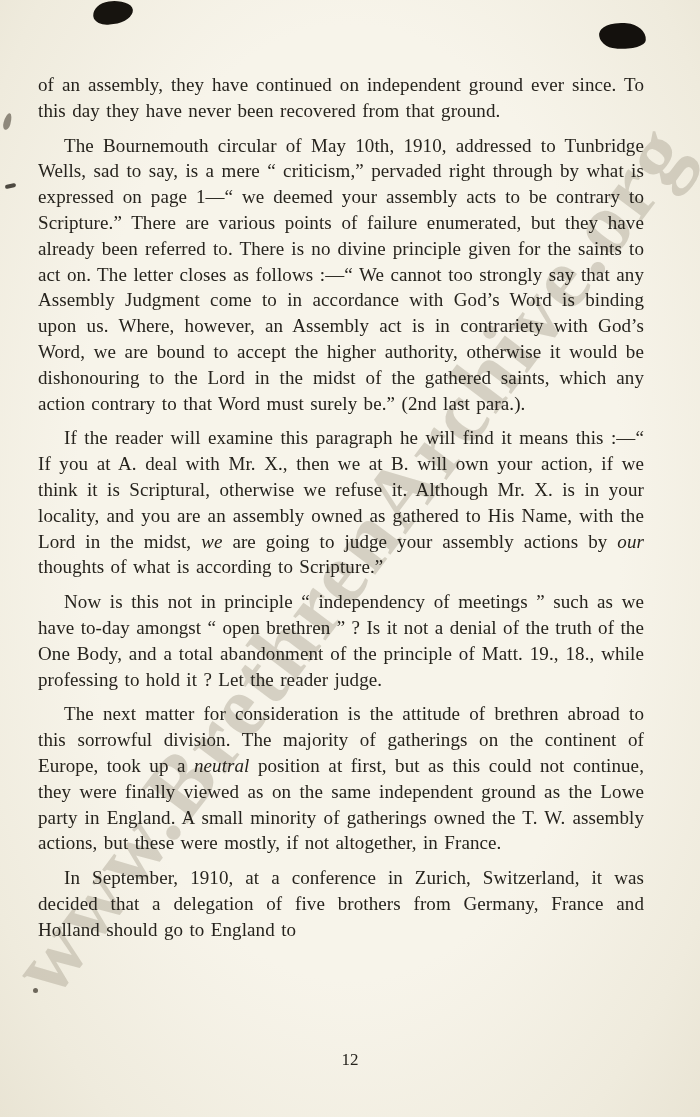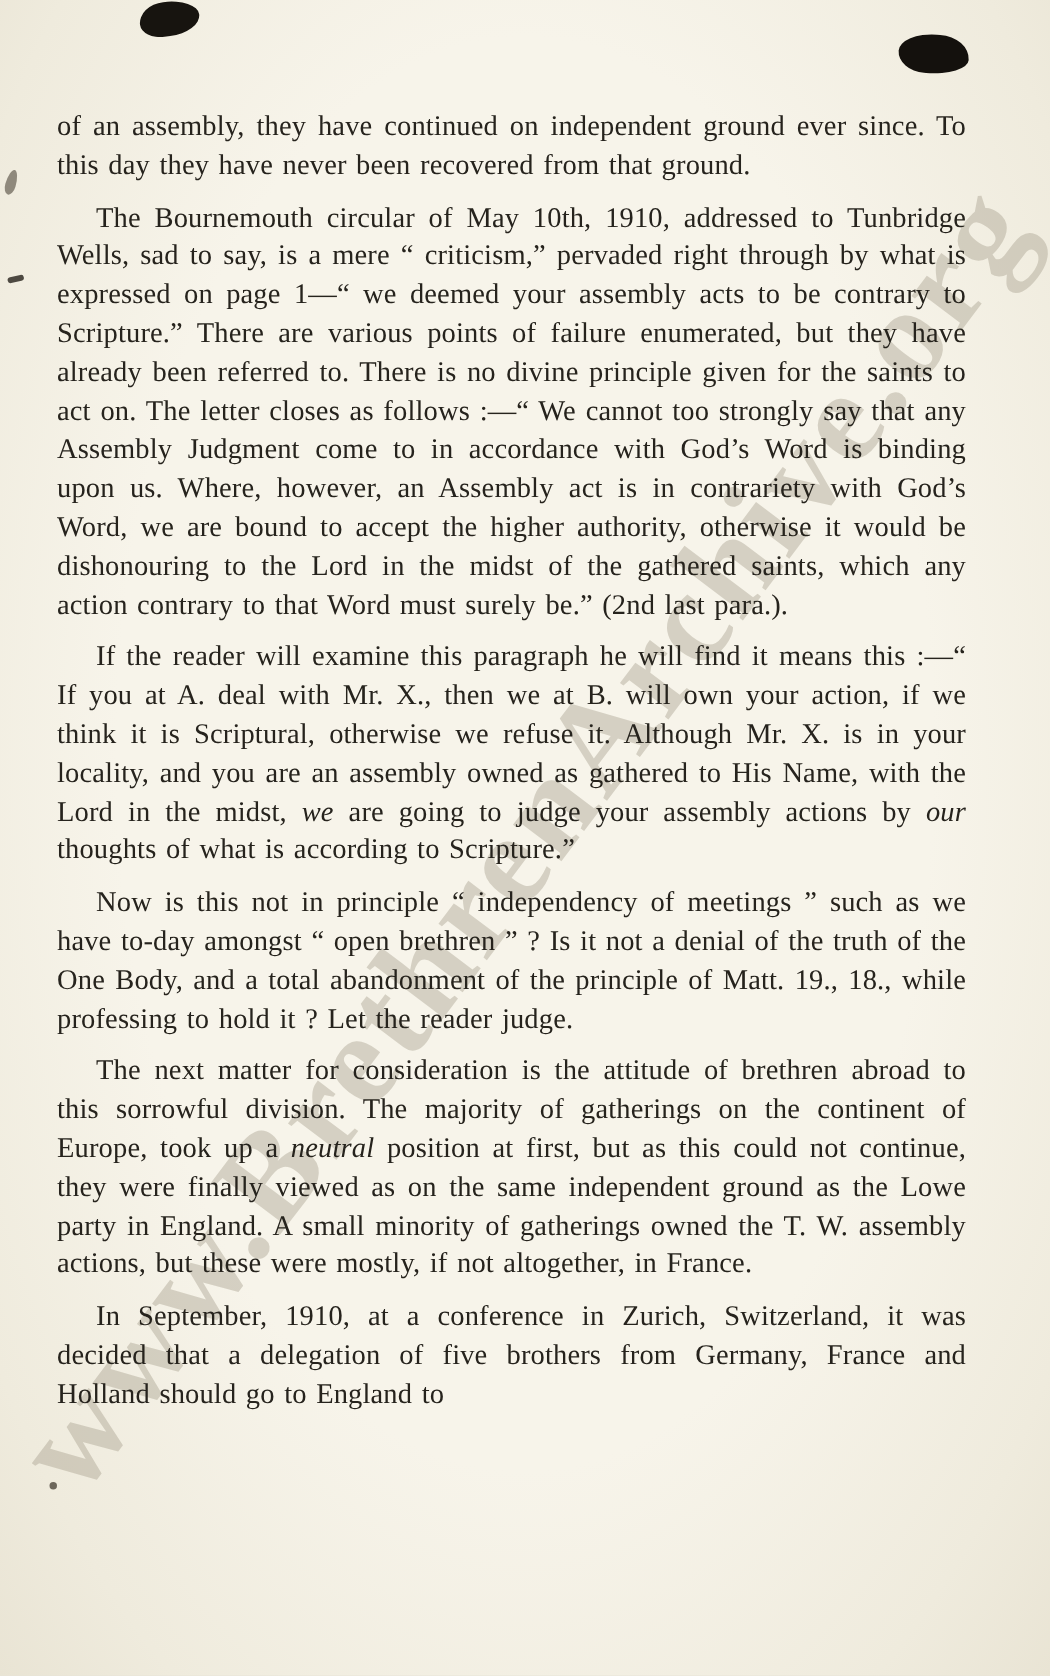--- a/index.html
+++ b/index.html
@@ -92,13 +92,14 @@
 
   <div class="text-block" id="text-block">
       <p class="para"><span>of an assembly, they have continued on independent ground ever since.  To this day they have never been recovered from that ground.</span></p>
       <p class="para indent"><span>The Bournemouth circular of May 10th, 1910, addressed to Tunbridge Wells, sad to say, is a mere “ criticism,” pervaded right through by what is expressed on page 1—“ we deemed your assembly acts to be contrary to Scripture.” There are various points of failure enumerated, but they have already been referred to.  There is no divine principle given for the saints to act on.  The letter closes as follows :—“ We cannot too strongly say that any Assembly Judgment come to in accordance with God’s Word is binding upon us.  Where, however, an Assembly act is in contrariety with God’s Word, we are bound to accept the higher authority, otherwise it would be dishonouring to the Lord in the midst of the gathered saints, which any action contrary to that Word must surely be.”  (2nd last para.).</span></p>
       <p class="para indent"><span>If the reader will examine this paragraph he will find it means this :—“ If you at A. deal with Mr. X., then we at B. will own your action, if we think it is Scriptural, otherwise we refuse it.  Although Mr. X. is in your locality, and you are an assembly owned as gathered to His Name, with the Lord in the midst, </span><em>we</em><span> are going to judge your assembly actions by </span><em>our</em><span> thoughts of what is according to Scripture.”</span></p>
       <p class="para indent"><span>Now is this not in principle “ independency of meetings ” such as we have to-day amongst “ open brethren ” ?  Is it not a  denial of the truth of the One Body, and a total abandonment of the principle of Matt. 19., 18., while professing to hold it ?  Let the reader judge.</span></p>
       <p class="para indent"><span>The next matter for consideration is the attitude of brethren abroad to this sorrowful division.  The majority of gatherings on the continent of Europe, took up a </span><em>neutral</em><span> position at first, but as this could not continue, they were finally viewed as on the same independent ground as the Lowe party in England.  A small minority of gatherings owned the T. W. assembly actions, but these were mostly, if not altogether, in France.</span></p>
       <p class="para indent"><span>In September, 1910, at a conference in Zurich, Switzerland, it was decided that a delegation of five brothers from Germany, France and Holland should go to England to</span></p>
     </div>
 
+  <div class="page-number">12</div>
 </div>
 
 </body></html>

